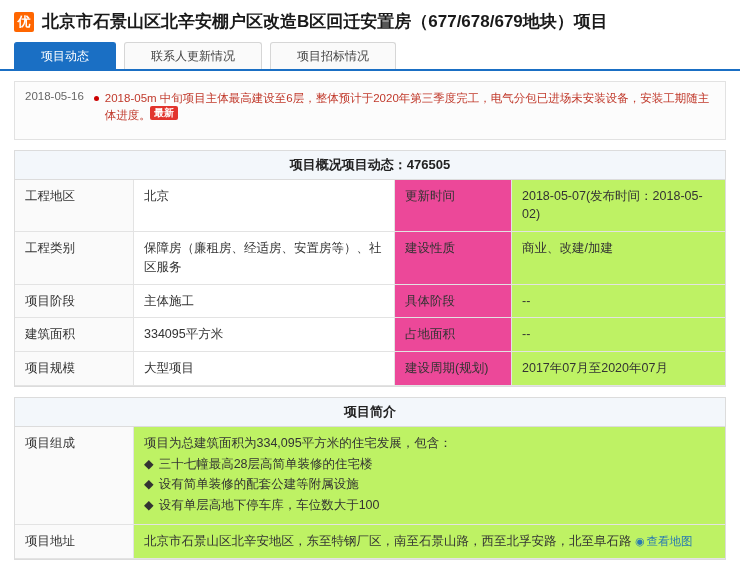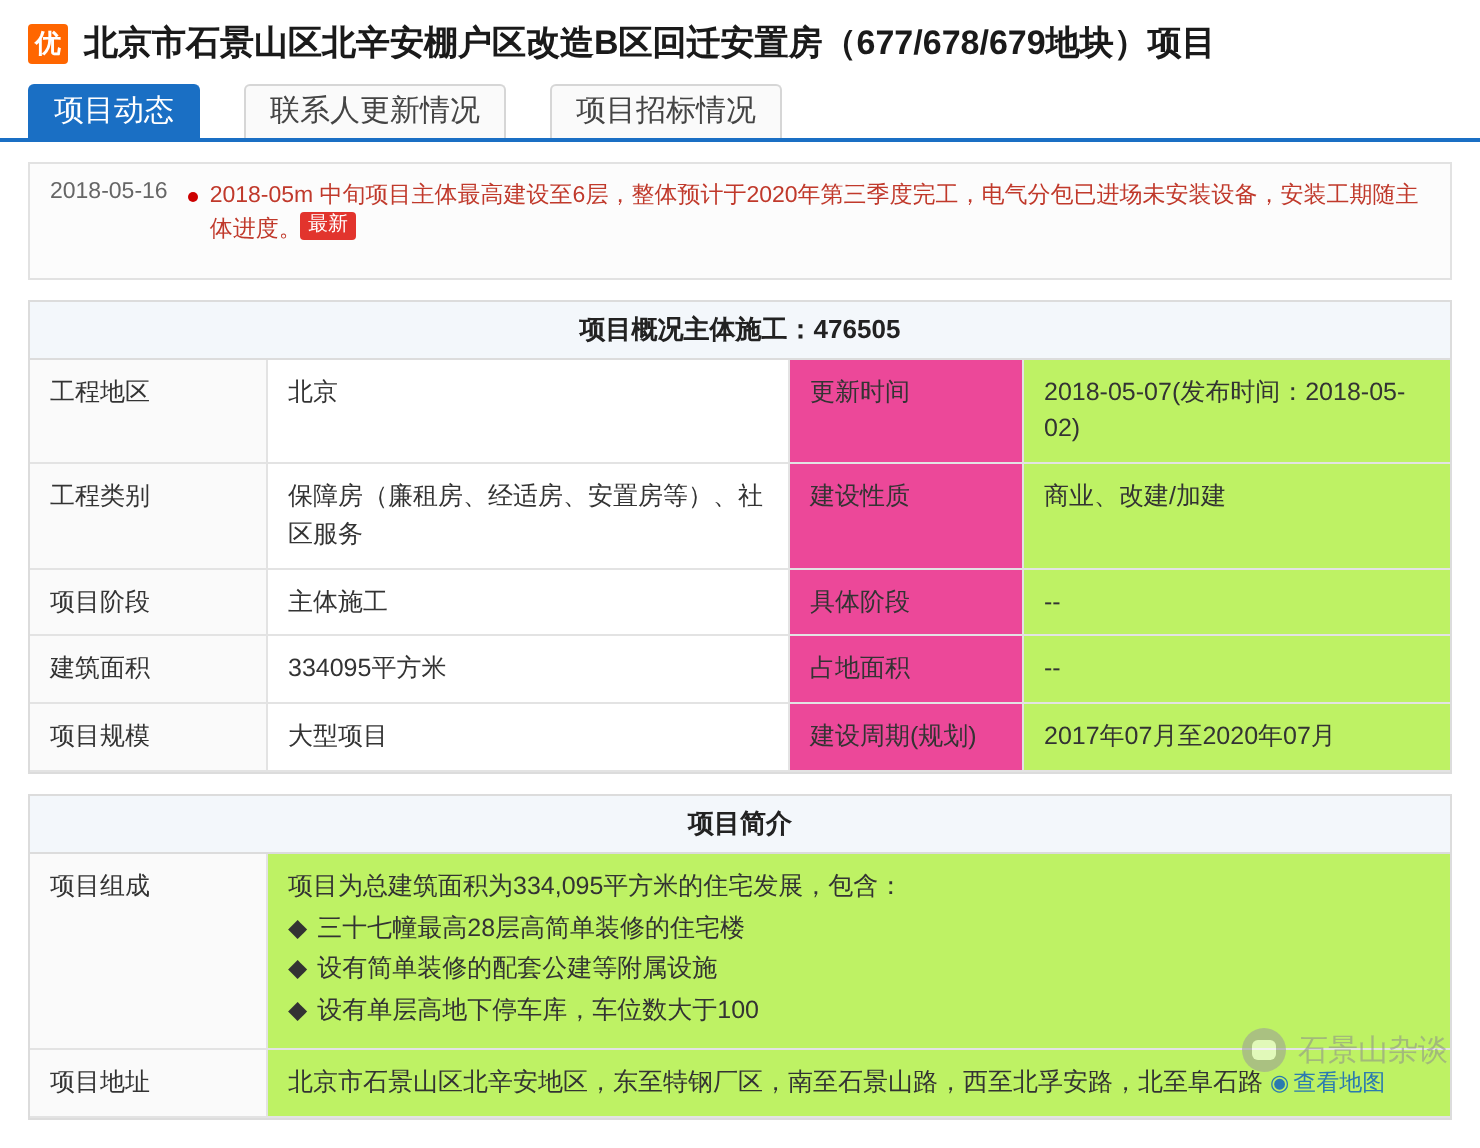--- a/index.html
+++ b/index.html
@@ -53,27 +53,27 @@
   .tabs {
     display: flex;
     align-items: flex-end;
     padding: 0 14px;
     border-bottom: 2px solid #1a6fc4;
     height: 28px;
   }
   .tab {
     height: 26px;
     line-height: 26px;
-    padding: 0 12px;
-    font-size: 15px;
+    padding: 0 26px;
+    font-size: 12px;
     border: 1px solid #d6d6d6;
     border-bottom: none;
     background: #fafafa;
     color: #444;
-    margin-right: 22px;
+    margin-right: 8px;
     border-radius: 3px 3px 0 0;
     cursor: pointer;
   }
   .tab.active {
     background: #1a6fc4;
     border-color: #1a6fc4;
     color: #ffffff;
   }
 
   
@@ -109,20 +109,21 @@
   .news-new {
     position: absolute;
     left: 135px;
     top: 24px;
     background: #e2342d;
     color: #fff;
     font-size: 10px;
     line-height: 14px;
     padding: 0 4px;
     border-radius: 2px;
+    font-weight: bold;
   }
 
   
   .panel {
     margin: 10px 14px 0 14px;
     border: 1px solid #dcdcdc;
   }
   .panel-head {
     background: #f3f7fb;
     border-bottom: 1px solid #dcdcdc;
@@ -257,21 +258,21 @@
   <div class="news-strip">
     <div class="news-date">2018-05-16</div>
     <div class="news-bullet"></div>
     <div class="news-text">2018-05m 中旬项目主体最高建设至6层，整体预计于2020年第三季度完工，电气分包已进场未安装设备，安装工期随主体进度。</div>
     <div class="news-new">最新</div>
   </div>
 
   <div class="panel">
     <div class="panel-head">
       <span>项目概况</span>
-      <span class="code"><span>主体施工：</span><span>476505</span></span>
+      <span class="code"><span>项目动态：</span><span>476505</span></span>
     </div>
     <table class="info">
       <tbody>
           <tr>
         <td class="lbl">工程地区</td>
         <td class="val">北京</td>
         <td class="lbl2">更新时间</td>
         <td class="val2">2018-05-07(发布时间：2018-05-02)</td>
       </tr>
       <tr>
@@ -323,18 +324,14 @@
         <td class="lbl">项目地址</td>
         <td class="val2">
           <span>北京市石景山区北辛安地区，东至特钢厂区，南至石景山路，西至北孚安路，北至阜石路</span>
           <span class="map-link"><span class="map-pin">◉</span><span>查看地图</span></span>
         </td>
       </tr>
     </tbody>
       </table>
   </div>
 
-  <div class="watermark">
-    <div class="wm-circle"></div>
-    <div class="wm-text">石景山杂谈</div>
-  </div>
 
 </div>
 
 </body></html>

